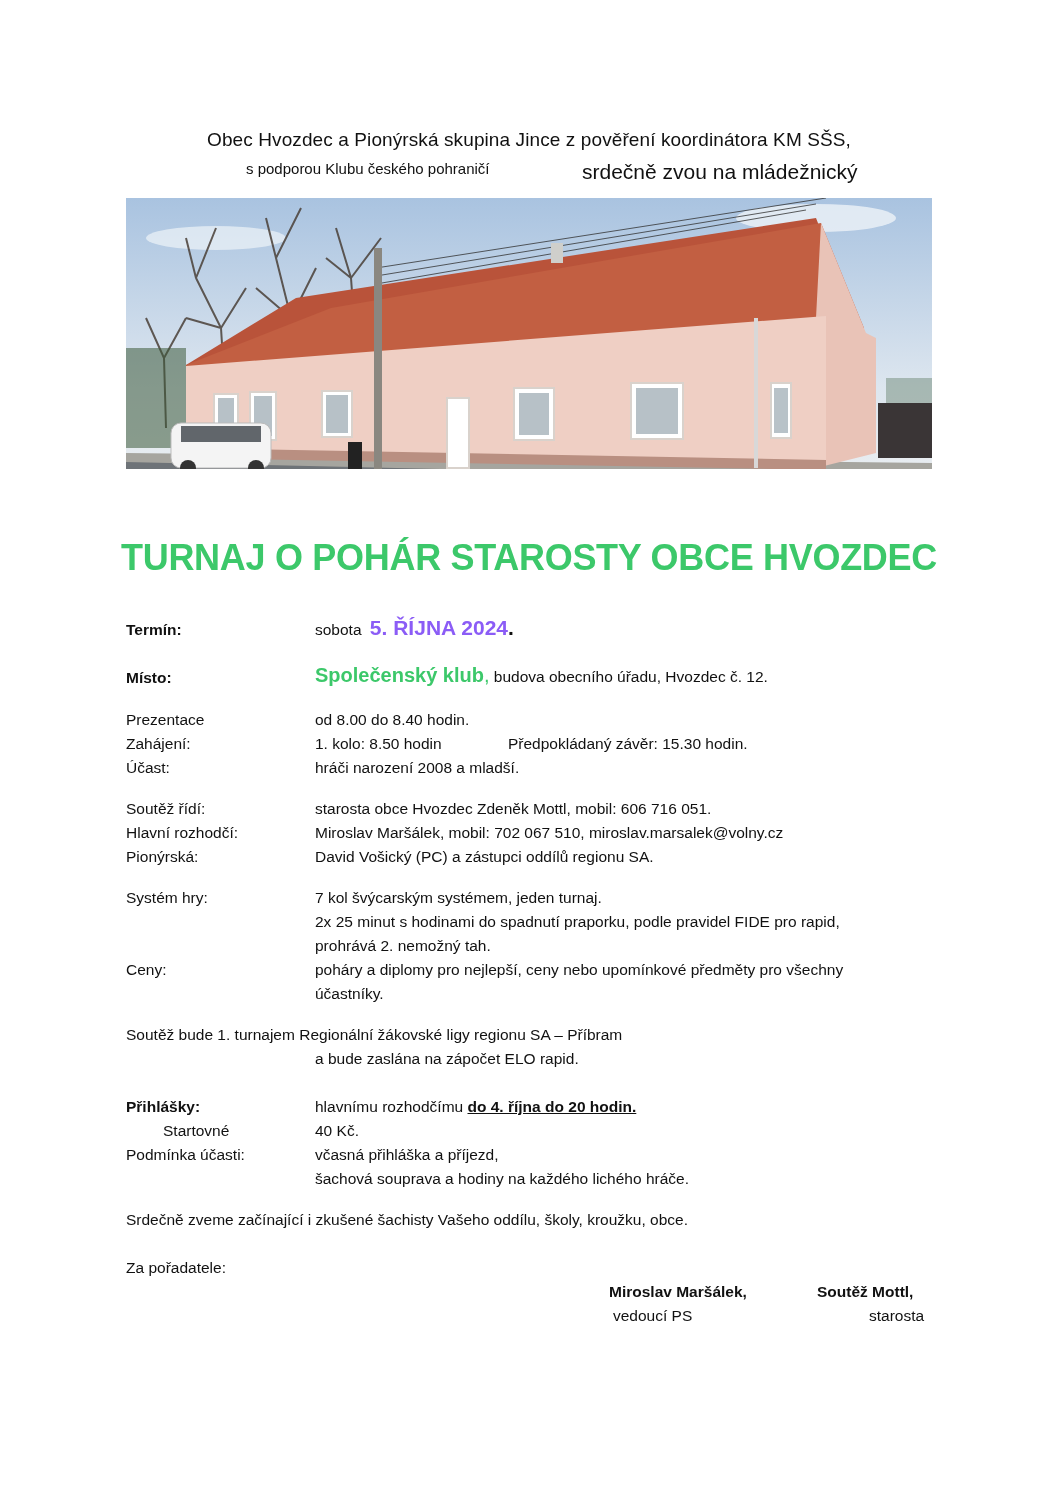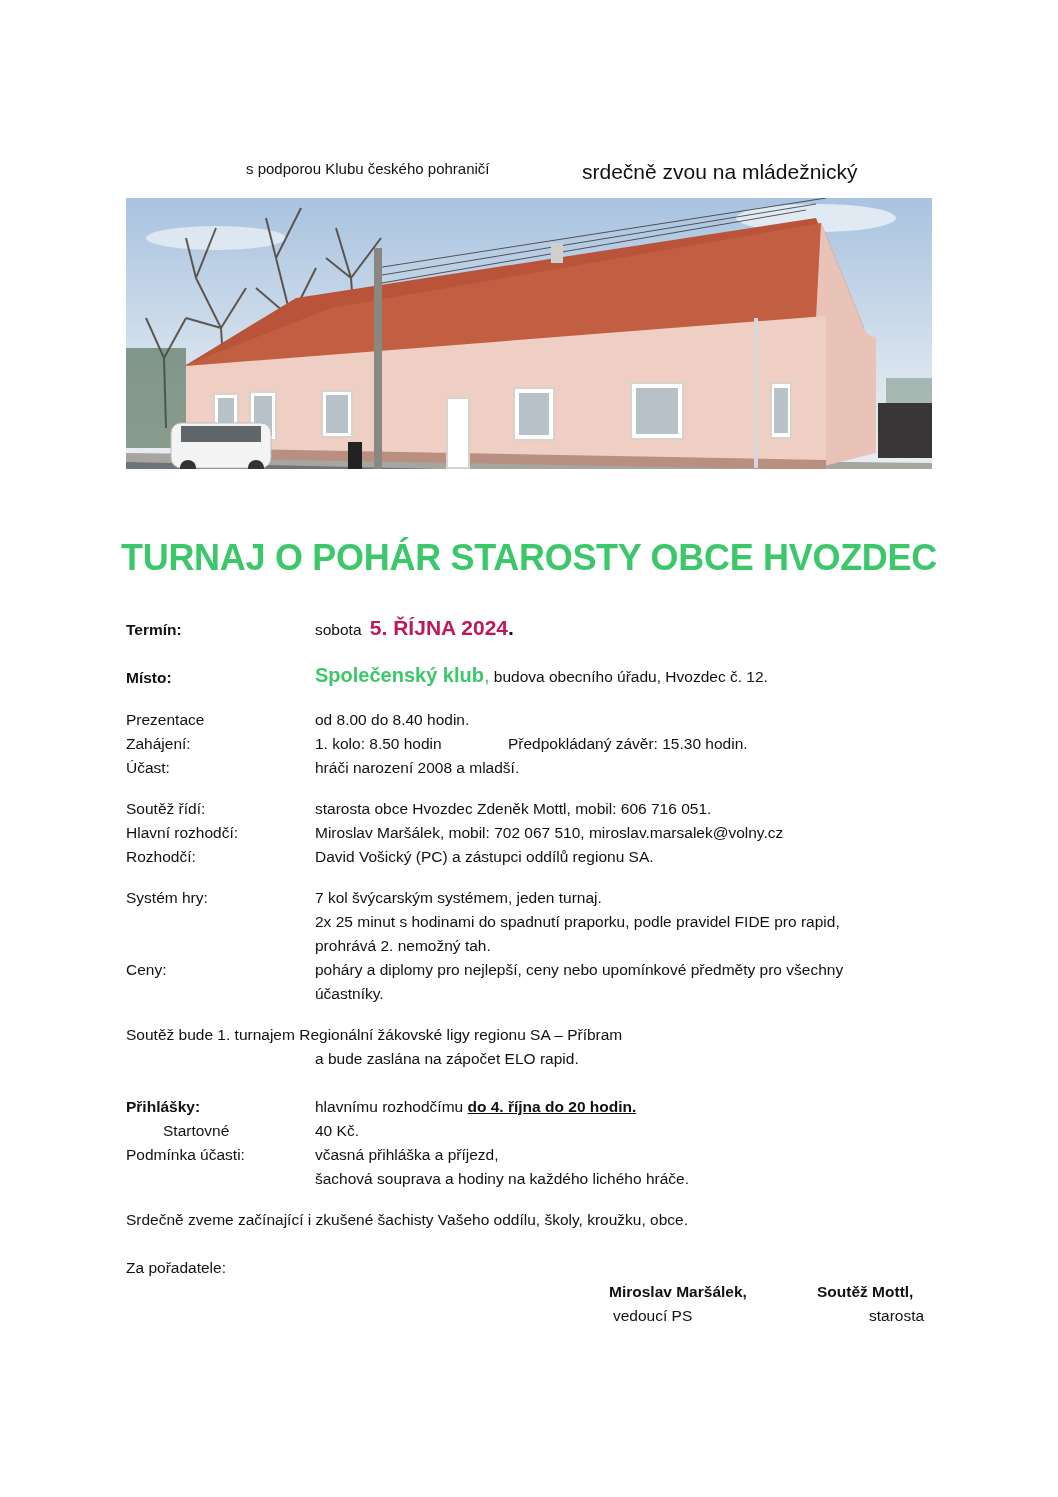--- a/index.html
+++ b/index.html
@@ -42,29 +42,30 @@
       left: 0; width: 1058px; top: 537px;
       text-align: center;
       font-size: 36px;
       font-weight: bold;
       color: #3cc86a;
       letter-spacing: -0.3px;
     }
     .lbl { left: 126px; font-size: 15.5px; }
     .val { left: 315px; font-size: 15.5px; }
     .bold { font-weight: bold; }
-    .big-green { font-size: 21px; font-weight: bold; color: #be185d; }
+    .big-green { font-size: 21px; font-weight: bold; color: #8b5cf6; }
     .place-green { font-size: 20px; font-weight: bold; color: #3cc86a; }
     .u { text-decoration: underline; font-weight: bold; }
   </style>
 </head>
 <body>
 
 <div class="page">
 
+  <div class="abs header1">Obec Hvozdec a Pionýrská skupina Jince z pověření koordinátora KM SŠS,</div>
   <div class="abs header2-a">s podporou Klubu českého pohraničí</div>
   <div class="abs header2-b">srdečně zvou na mládežnický</div>
 
   <div class="photo">
     <svg width="806" height="316" viewBox="0 0 806 316" xmlns="http://www.w3.org/2000/svg">
       <defs>
         <linearGradient id="sky" x1="0" y1="0" x2="0" y2="1">
           <stop offset="0" stop-color="#a9c3e0"></stop>
           <stop offset="0.6" stop-color="#dde6ef"></stop>
           <stop offset="1" stop-color="#eef0f1"></stop>
@@ -163,21 +164,21 @@
 
   <div class="abs lbl" style="top:759px;">Účast:</div>
   <div class="abs val" style="top:759px;">hráči narození 2008 a mladší.</div>
 
   <div class="abs lbl" style="top:800px;">Soutěž řídí:</div>
   <div class="abs val" style="top:800px;">starosta obce Hvozdec Zdeněk Mottl, mobil: 606 716 051.</div>
 
   <div class="abs lbl" style="top:824px;">Hlavní rozhodčí:</div>
   <div class="abs val" style="top:824px;">Miroslav Maršálek, mobil: 702 067 510, miroslav.marsalek@volny.cz</div>
 
-  <div class="abs lbl" style="top:848px;">Rozhodčí:</div>
+  <div class="abs lbl" style="top:848px;">Pionýrská:</div>
   <div class="abs val" style="top:848px;">David Vošický (PC) a zástupci oddílů regionu SA.</div>
 
   <div class="abs lbl" style="top:889px;">Systém hry:</div>
   <div class="abs val" style="top:889px;">7 kol švýcarským systémem, jeden turnaj.</div>
   <div class="abs val" style="top:913px;">2x 25 minut s hodinami do spadnutí praporku, podle pravidel FIDE pro rapid,</div>
   <div class="abs val" style="top:937px;">prohrává 2. nemožný tah.</div>
 
   <div class="abs lbl" style="top:961px;">Ceny:</div>
   <div class="abs val" style="top:961px;">poháry a diplomy pro nejlepší, ceny nebo upomínkové předměty pro všechny</div>
   <div class="abs val" style="top:985px;">účastníky.</div>

